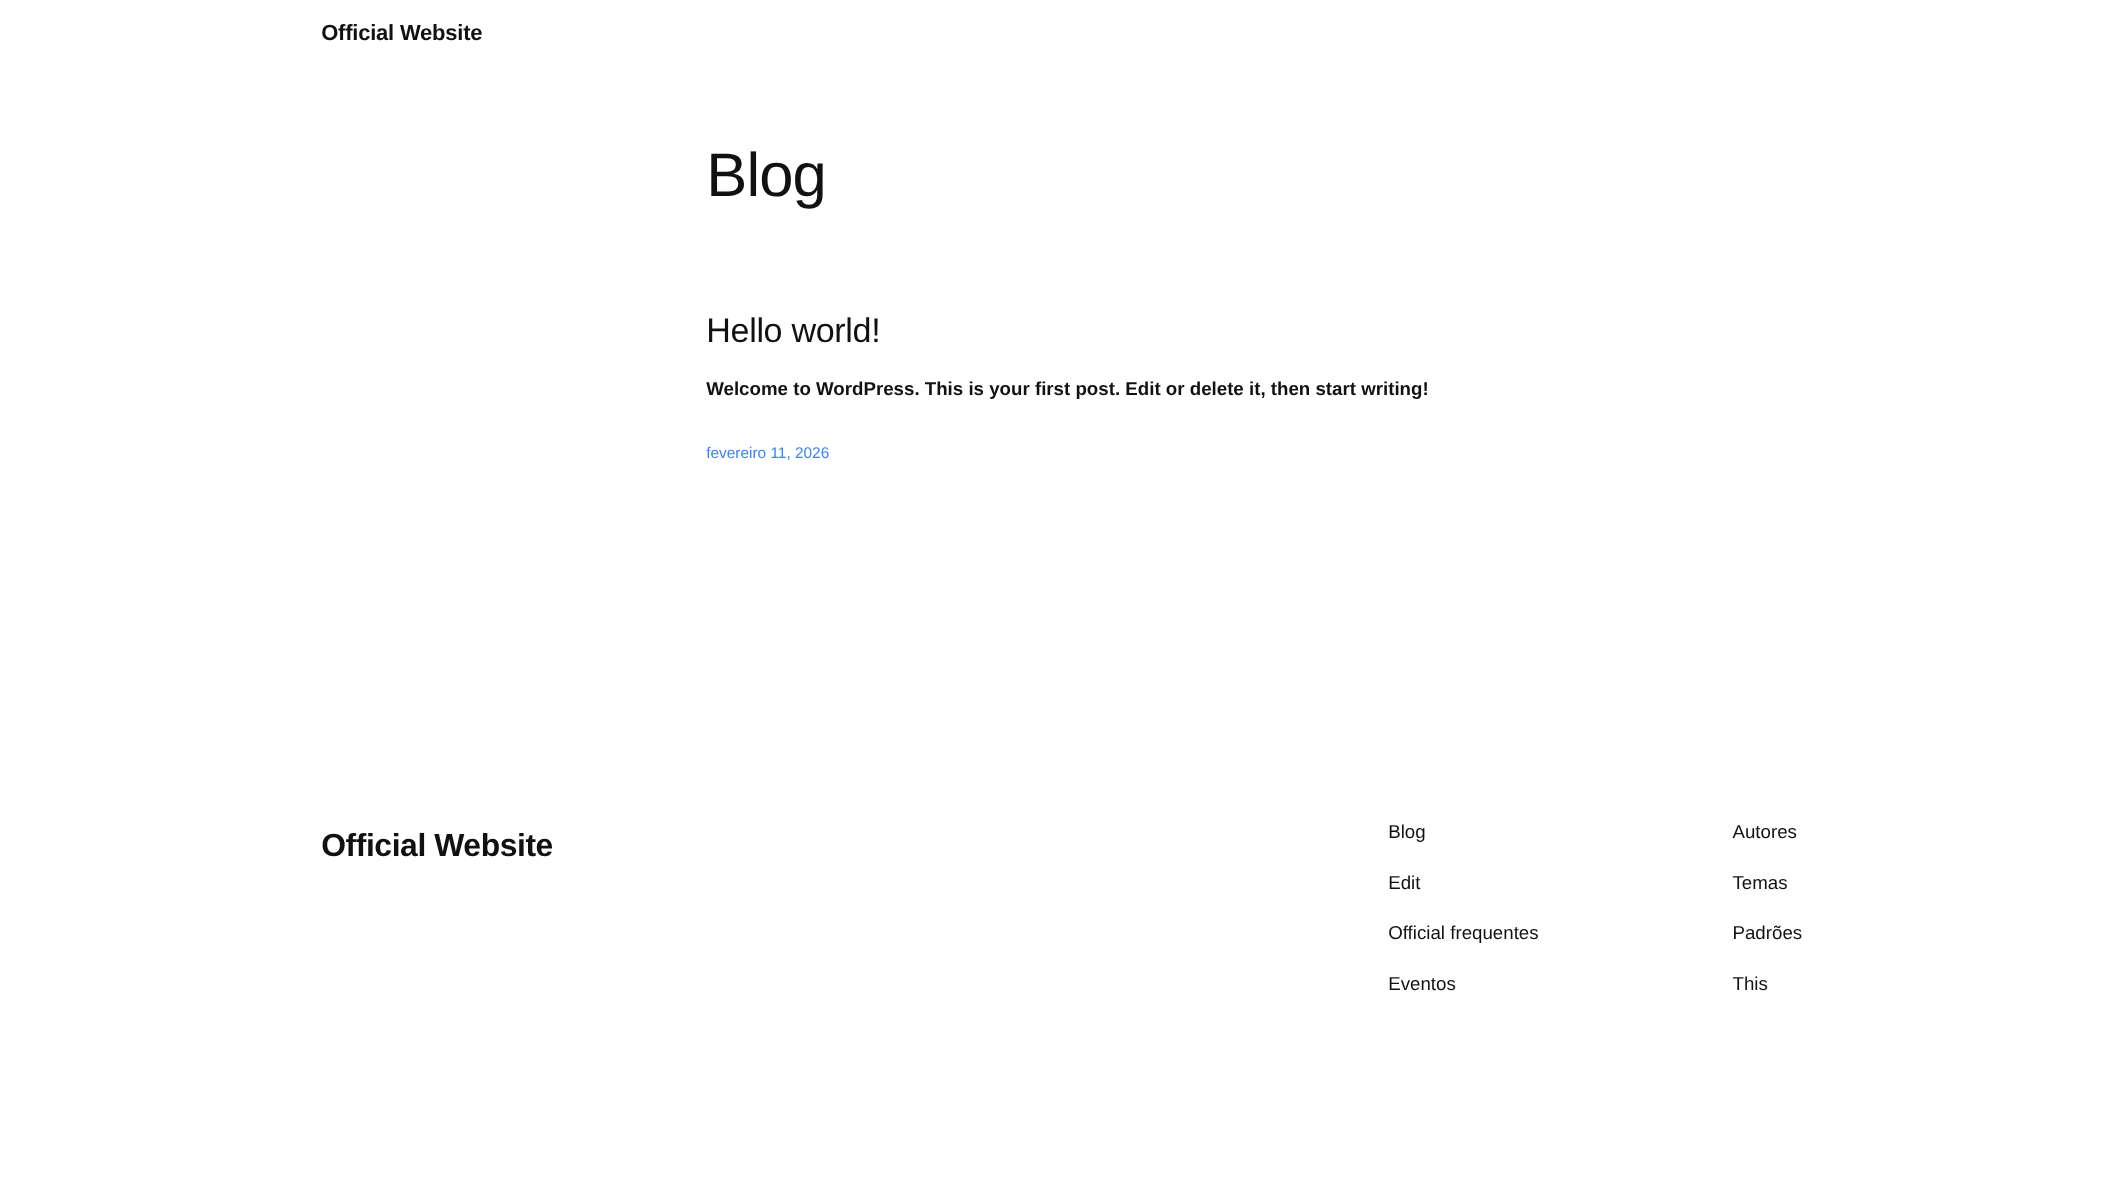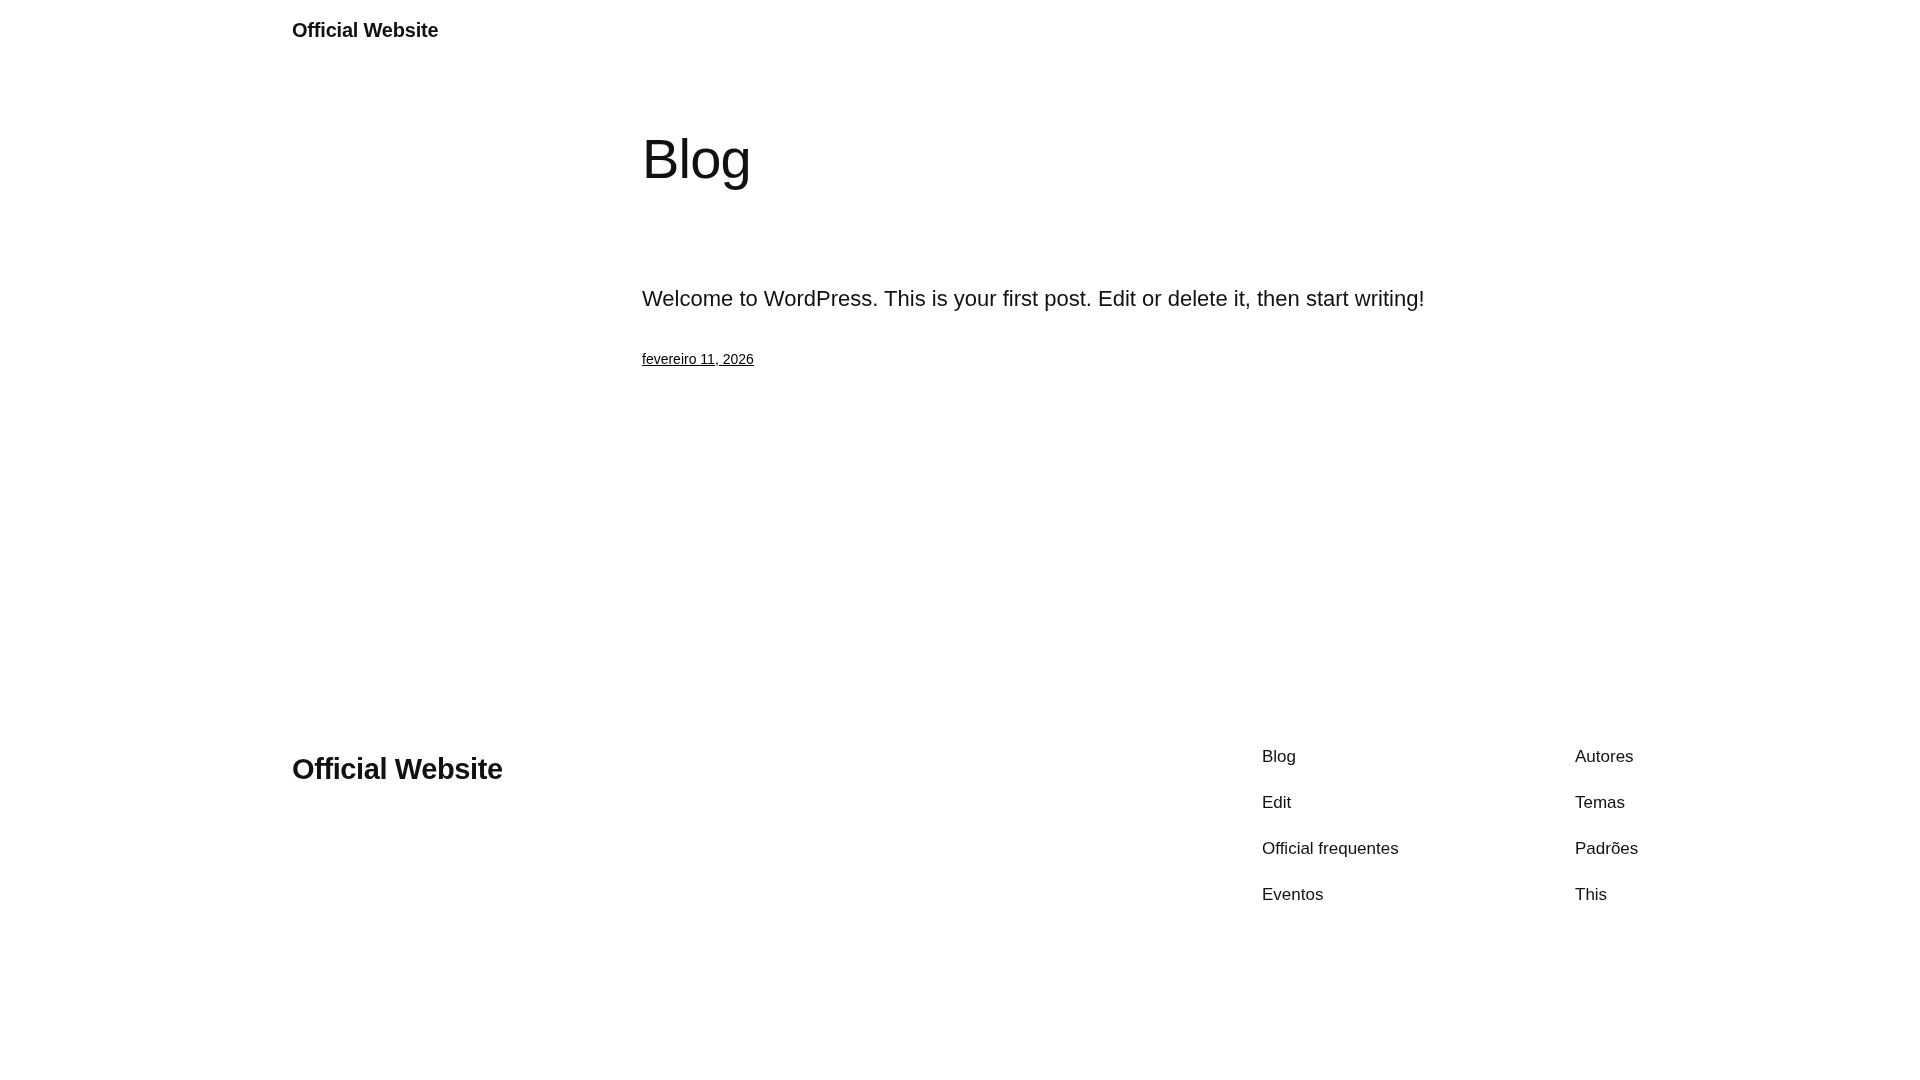--- a/index.html
+++ b/index.html
@@ -64,30 +64,30 @@
     margin: 0 0 22px 0;
     font-size: 31px;
     font-weight: 400;
     line-height: 1.2;
     letter-spacing: -0.3px;
     color: #111111;
   }
   .post-title a { color: inherit; text-decoration: none; }
   .post-excerpt {
     margin: 0 0 34px 0;
-    font-size: 22px;
+    font-size: 17px;
     line-height: 1.55;
     color: #111111;
     white-space: nowrap;
+    font-weight: bold;
   }
   .post-date {
     font-size: 14px;
     line-height: 1.4;
-    color: #000000;
-    text-decoration: underline;
+    color: #3b82f6;
   }
   .post-date a { color: inherit; text-decoration: none; }
 
   
   .site-footer {
     position: absolute;
     left: 0;
     top: 720px;
     width: 1920px;
   }
@@ -128,20 +128,23 @@
 <body>
 
 <header class="site-header">
   <a class="site-title-small" href="#">Official Website</a>
 </header>
 
 <main class="main">
   <h1 class="archive-title">Blog</h1>
 
   <article class="post">
+    <h2 class="post-title">
+      <a href="#">Hello world!</a>
+    </h2>
     <p class="post-excerpt">Welcome to WordPress. This is your first post. Edit or delete it, then start writing!</p>
     <div class="post-date">
       <a href="#">fevereiro 11, 2026</a>
     </div>
   </article>
 </main>
 
 <footer class="site-footer">
   <a class="footer-brand" href="#">Official Website</a>
 

